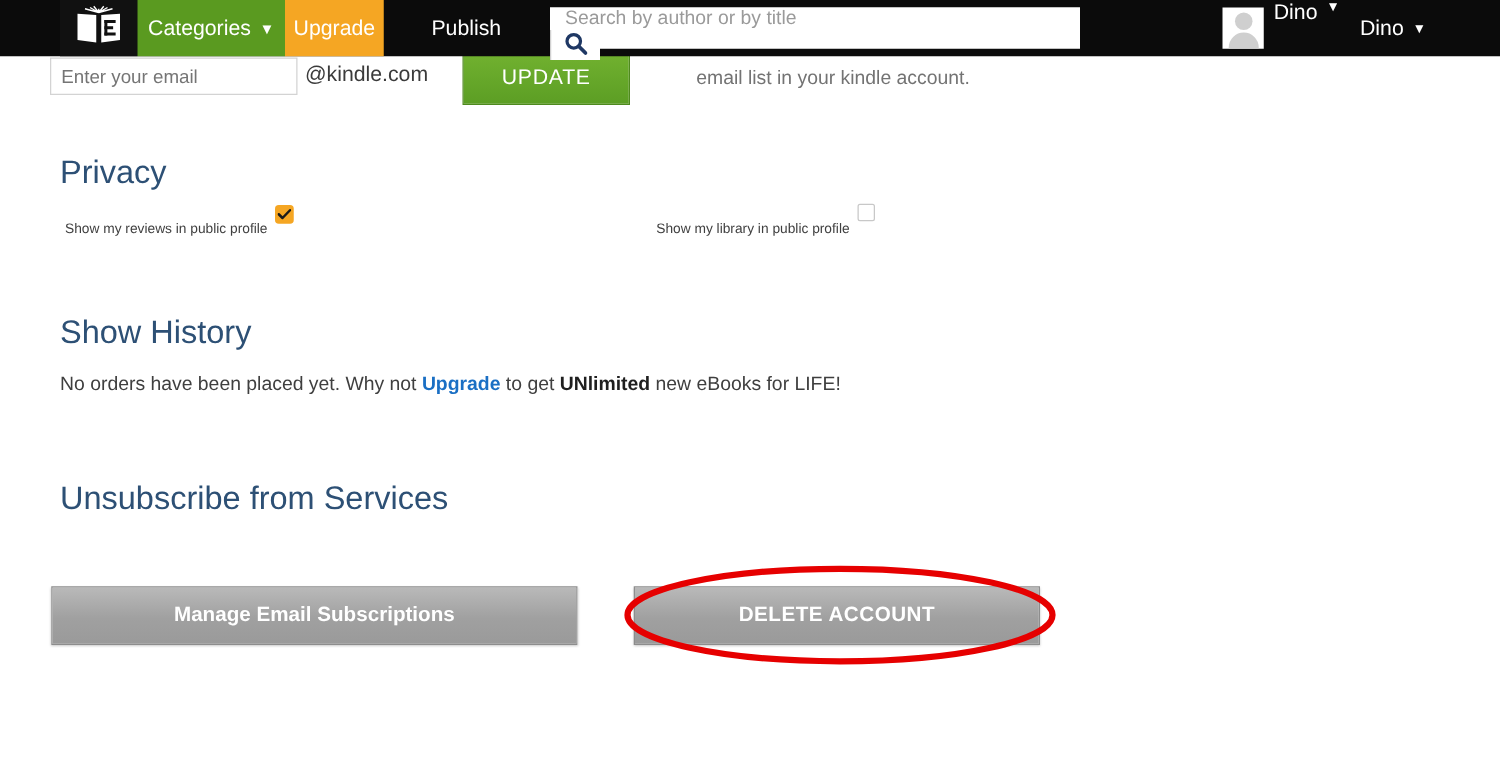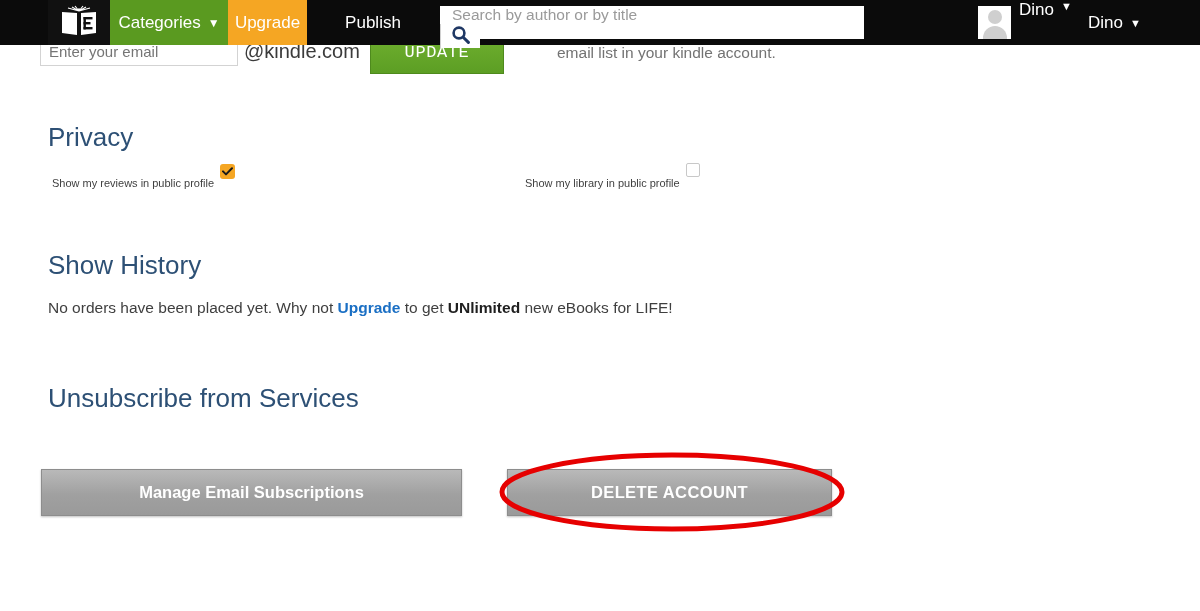--- a/index.html
+++ b/index.html
@@ -11,21 +11,21 @@
     height: 611px;
     background: #ffffff;
     font-family: "Liberation Sans", sans-serif;
     overflow: hidden;
     position: relative;
   }
 
   
   .account-email-row {
     position: absolute;
-    top: 28px;
+    top: 38px;
     left: 0;
     width: 1200px;
     height: 48px;
   }
   .email-input {
     position: absolute;
     left: 40px;
     top: 8px;
     width: 198px;
     height: 30px;
@@ -35,40 +35,39 @@
     font-family: "Liberation Sans", sans-serif;
     font-size: 15px;
     color: #a9b4c2;
     padding: 4px 8px;
     outline: none;
   }
   .email-domain {
     position: absolute;
     left: 244px;
     top: 12px;
-    font-size: 20px;
+    font-size: 17px;
     color: #3b3b3b;
   }
   .update-button {
     position: absolute;
     left: 370px;
     top: 2px;
     width: 134px;
     height: 44px;
     background: linear-gradient(180deg, #72b230 0%, #5c9e24 100%);
     border: 1px solid #4e8a1d;
     box-sizing: border-box;
     color: #ffffff;
     font-size: 17px;
     letter-spacing: 0.6px;
     display: flex;
     align-items: center;
     justify-content: center;
     cursor: pointer;
-    font-family: Liberation Mono, monospace;
   }
   .kindle-note {
     position: absolute;
     left: 557px;
     top: 16px;
     font-size: 15.5px;
     color: #737373;
   }
 
   

